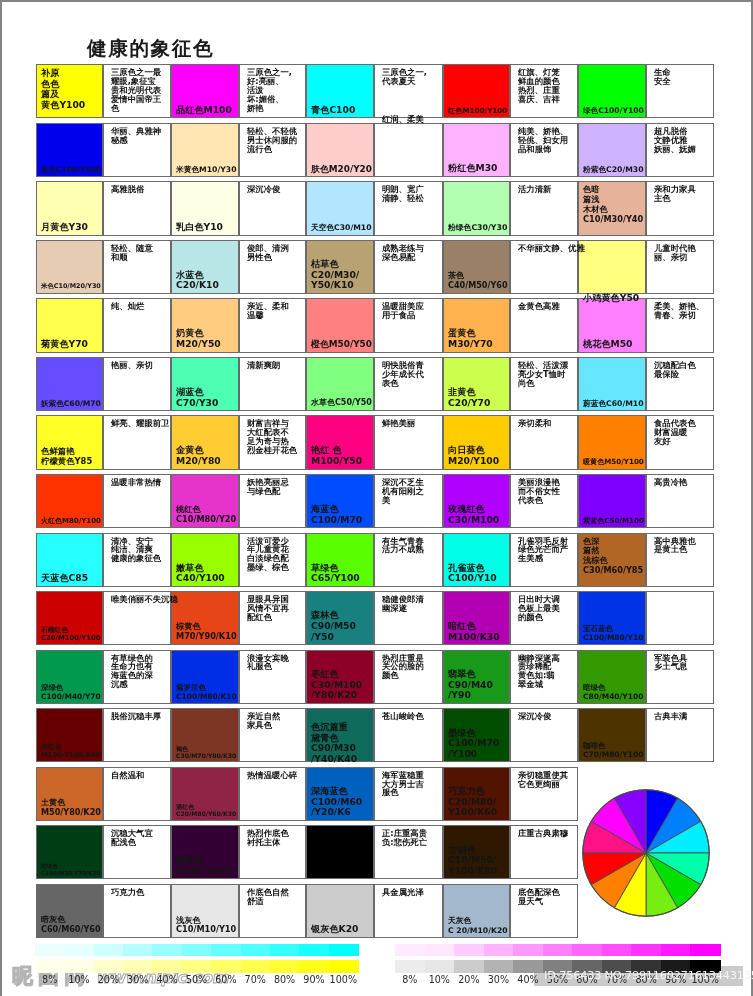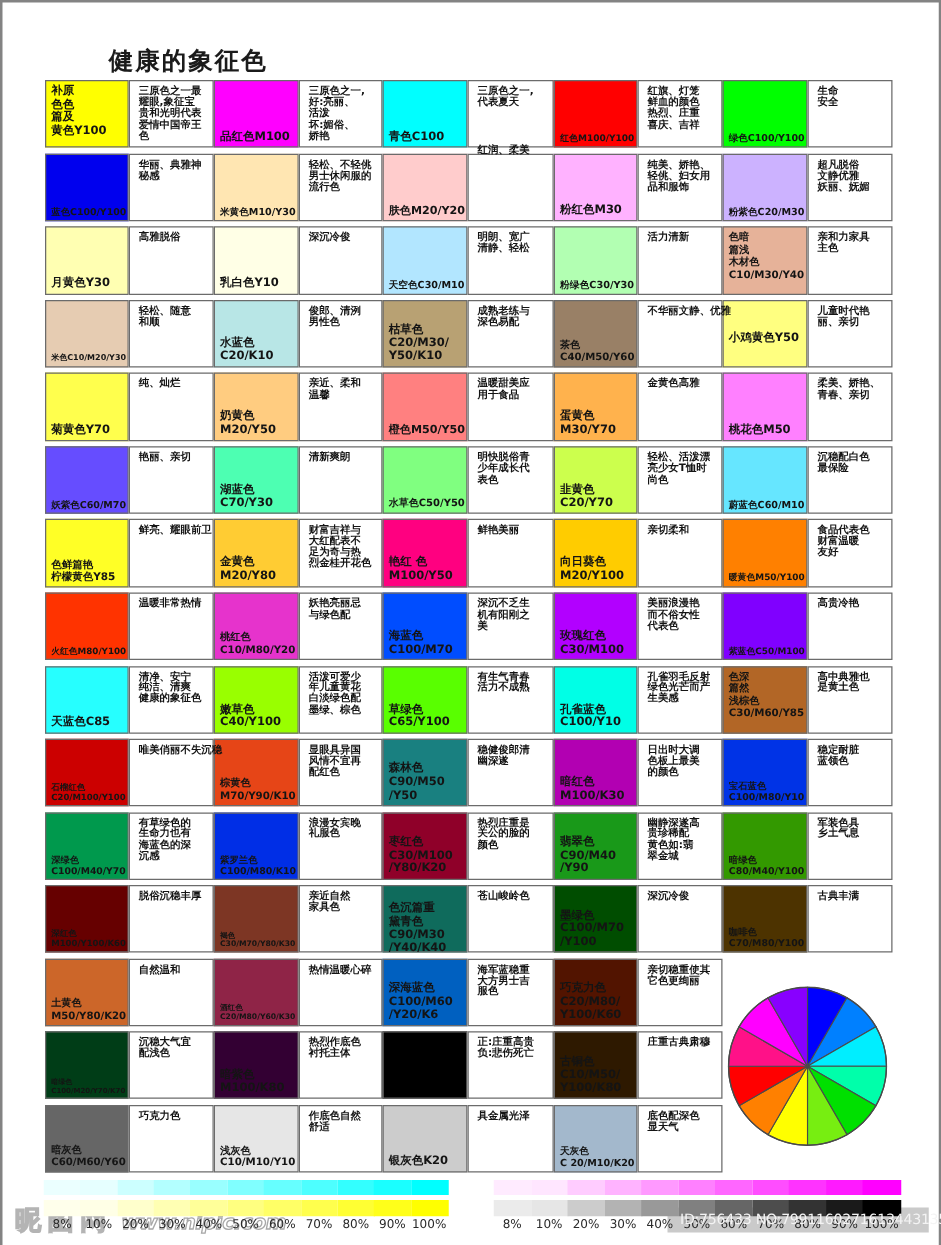--- a/index.html
+++ b/index.html
@@ -323,21 +323,21 @@
       <b>成熟老练与
 深色易配</b>
     </i>
 <i class="lb sm" style="left:443px;top:239.89px;width:67px;height:54.2px">
       <b style="font-size: 8.1px; line-height: 9.84px;">茶色
 C40/M50/Y60</b>
     </i>
 <i class="ds" style="left:510px;top:239.89px;width:68px;height:54.2px">
       <b>不华丽文静、优雅</b>
     </i>
-<i class="lb" style="left:578px;top:227px;width:68px;height:53px">
+<i class="lb" style="left:578px;top:254px;width:68px;height:53px">
       <b>小鸡黄色Y50</b>
     </i>
 <i class="ds" style="left:646px;top:239.89px;width:68px;height:54.2px">
       <b>儿童时代艳
 丽、亲切</b>
     </i>
 <i class="lb" style="left:36px;top:298.42px;width:67px;height:54.2px">
       <b>菊黄色Y70</b>
     </i>
 <i class="ds" style="left:103px;top:298.42px;width:68px;height:54.2px">
@@ -561,24 +561,20 @@
 M100/K30</b>
     </i>
 <i class="ds" style="left:510px;top:591.07px;width:68px;height:54.2px">
       <b>日出时大调
 色板上最美
 的颜色</b>
     </i>
 <i class="lb sm" style="left:578px;top:591.07px;width:68px;height:54.2px">
       <b style="font-size: 7.5px; line-height: 9.11px;">宝石蓝色
 C100/M80/Y10</b>
-    </i>
-<i class="ds" style="left:646px;top:591.07px;width:68px;height:54.2px">
-      <b>稳定耐脏
-蓝领色</b>
     </i>
 <i class="lb sm" style="left:36px;top:649.6px;width:67px;height:54.2px">
       <b style="font-size: 7.4px; line-height: 8.99px;">深绿色
 C100/M40/Y70</b>
     </i>
 <i class="ds" style="left:103px;top:649.6px;width:68px;height:54.2px">
       <b>有草绿色的
 生命力也有
 海蓝色的深
 沉感</b>

